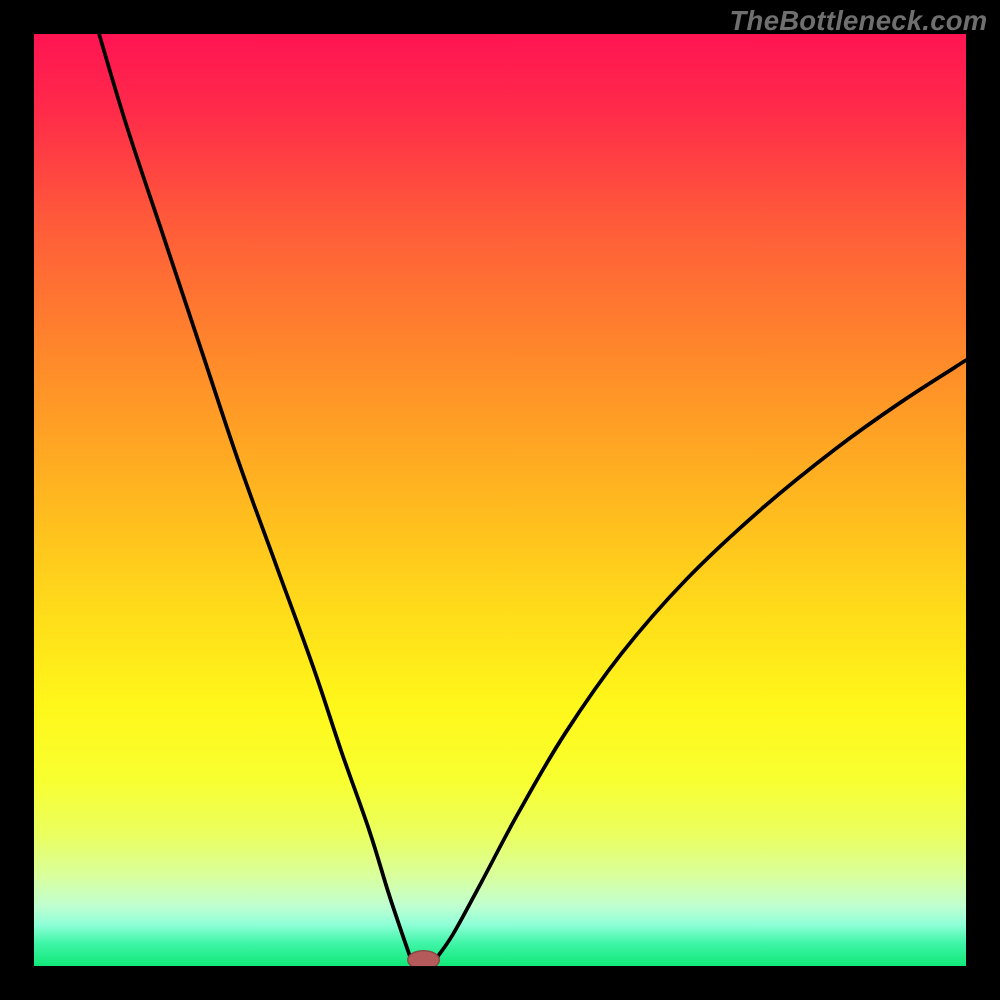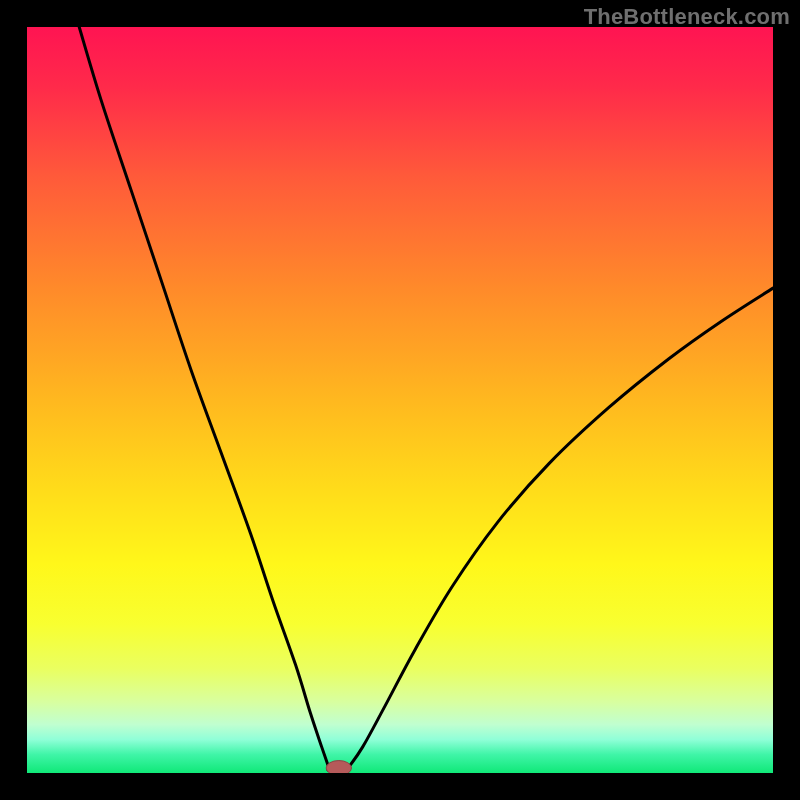--- a/index.html
+++ b/index.html
@@ -25,20 +25,21 @@
     overflow: hidden;
   }
   .attribution {
     position: absolute;
     top: 4px;
     right: 10px;
     font-size: 22px;
     font-weight: 600;
     color: #6f6f6f;
     letter-spacing: 0.2px;
+    font-style: italic;
   }
   svg {
     display: block;
   }
 </style>
 </head>
 <body>
 
 <div class="frame">
   <div class="attribution">TheBottleneck.com</div>

